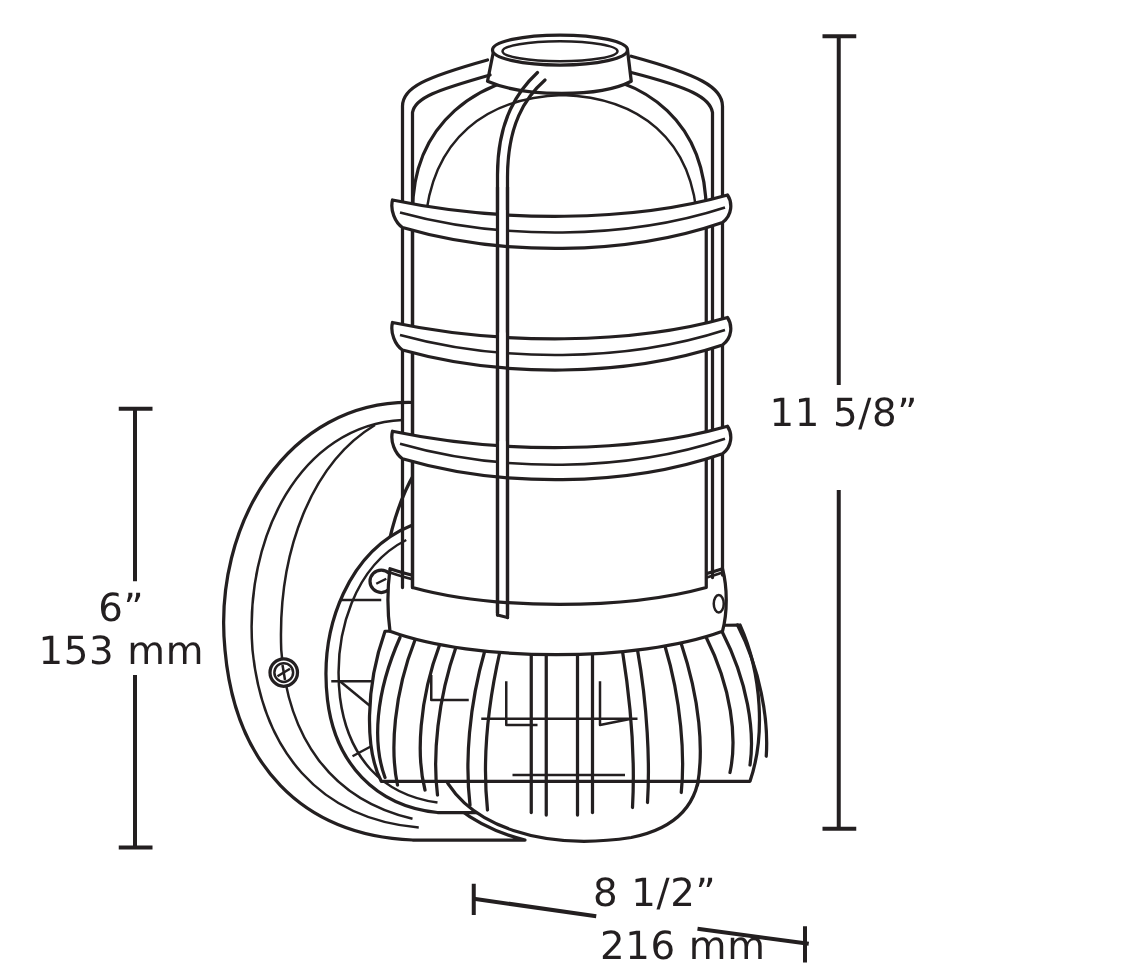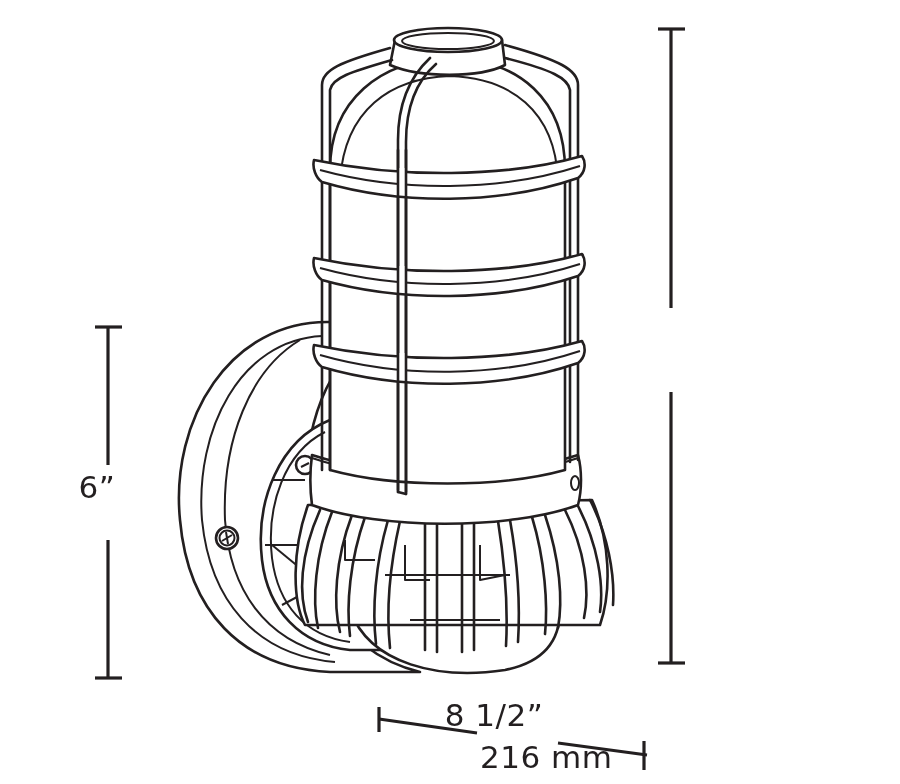--- a/index.html
+++ b/index.html
@@ -134,20 +134,22 @@
     <rect x="399" y="168" width="6" height="26" fill="#fff"></rect>
     <rect x="399" y="266" width="6" height="26" fill="#fff"></rect>
     <rect x="399" y="353" width="6" height="26" fill="#fff"></rect>
     <line class="ln" x1="398" y1="150" x2="398" y2="490"></line>
     <line class="ln" x1="406" y1="150" x2="406" y2="492"></line>
   </g>
 </svg>
 </div>
 
 <div class="dim-label" style="left:600px; top:314px; width:150px;">
+  <div>11 5/8”</div>
 </div>
 
 <div class="dim-label" style="left:22px; top:470px; width:150px;">
   <div>6”</div>
+  <div>153 mm</div>
 </div>
 
-<div class="dim-label" style="left:434px; top:698px; width:120px; text-align:center;">8 1/2”</div>
+<div class="dim-label" style="left:453px; top:698px; width:120px; text-align:right;">8 1/2”</div>
 <div class="dim-label" style="left:480px; top:740px; width:150px; text-align:left;">216 mm</div>
 
 </body></html>

